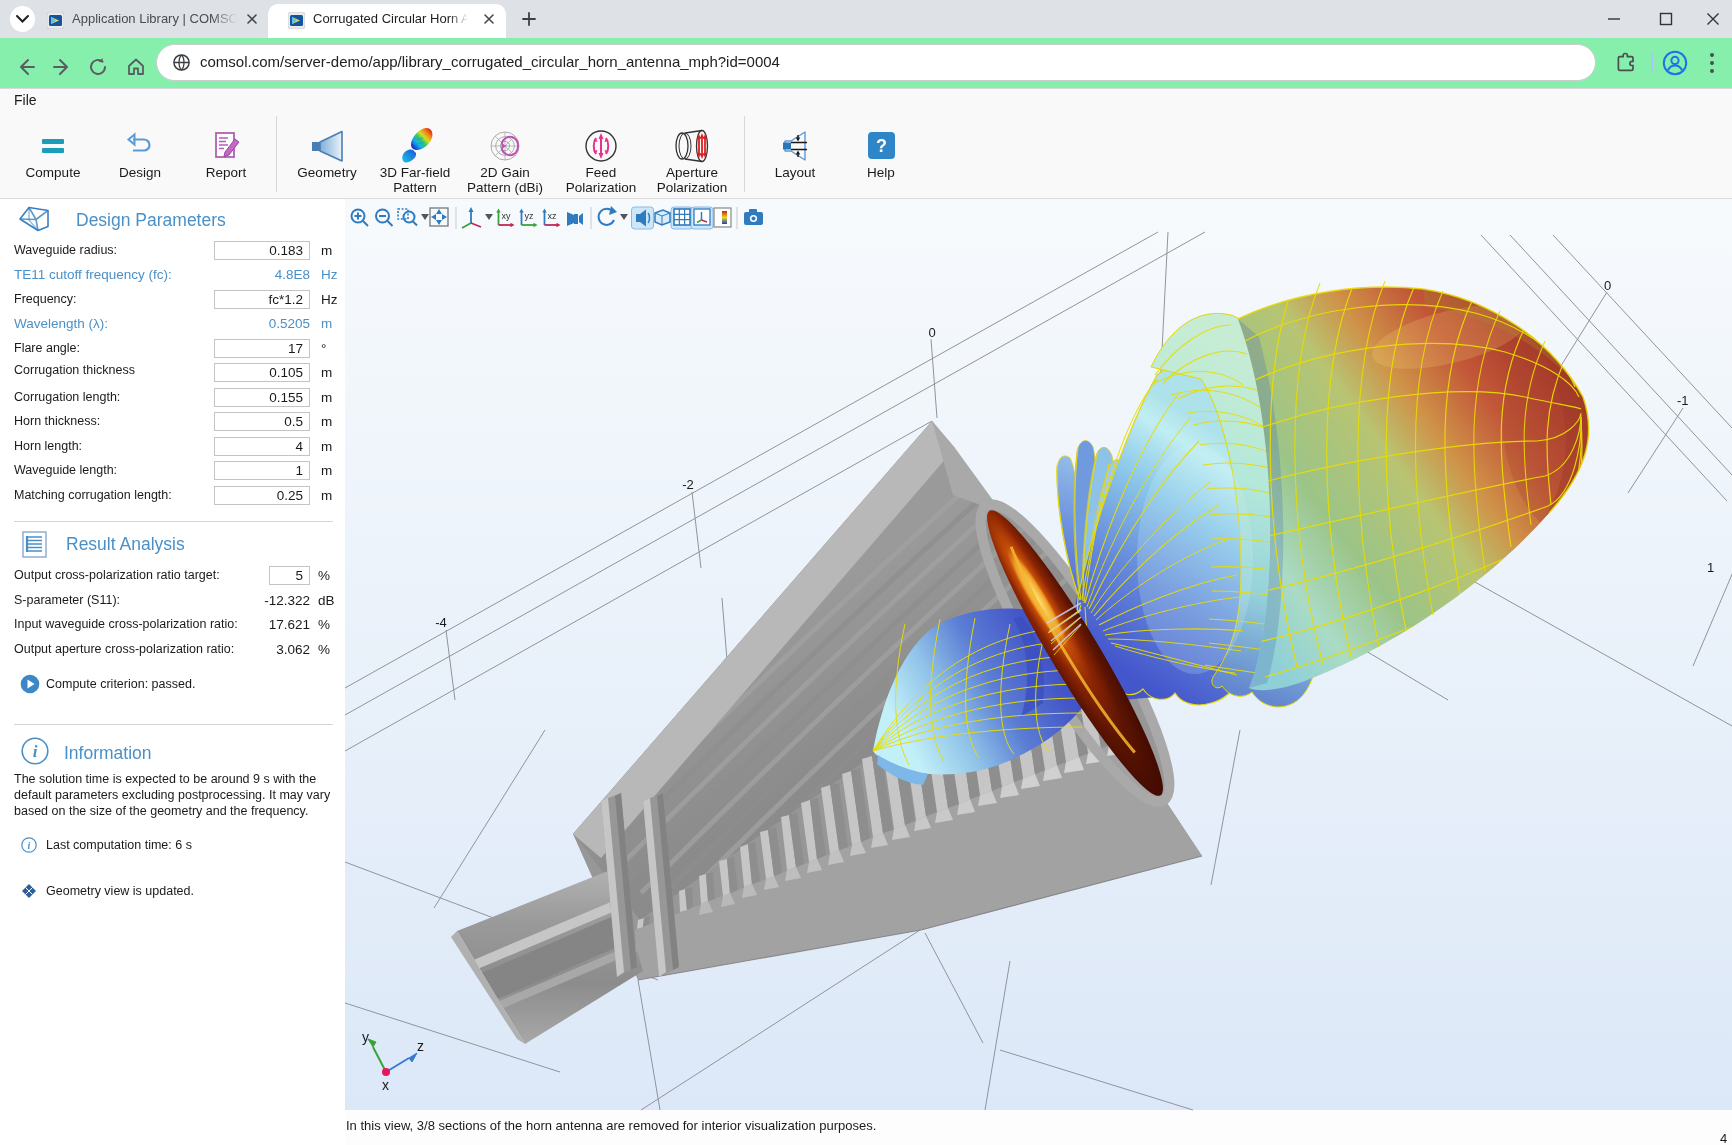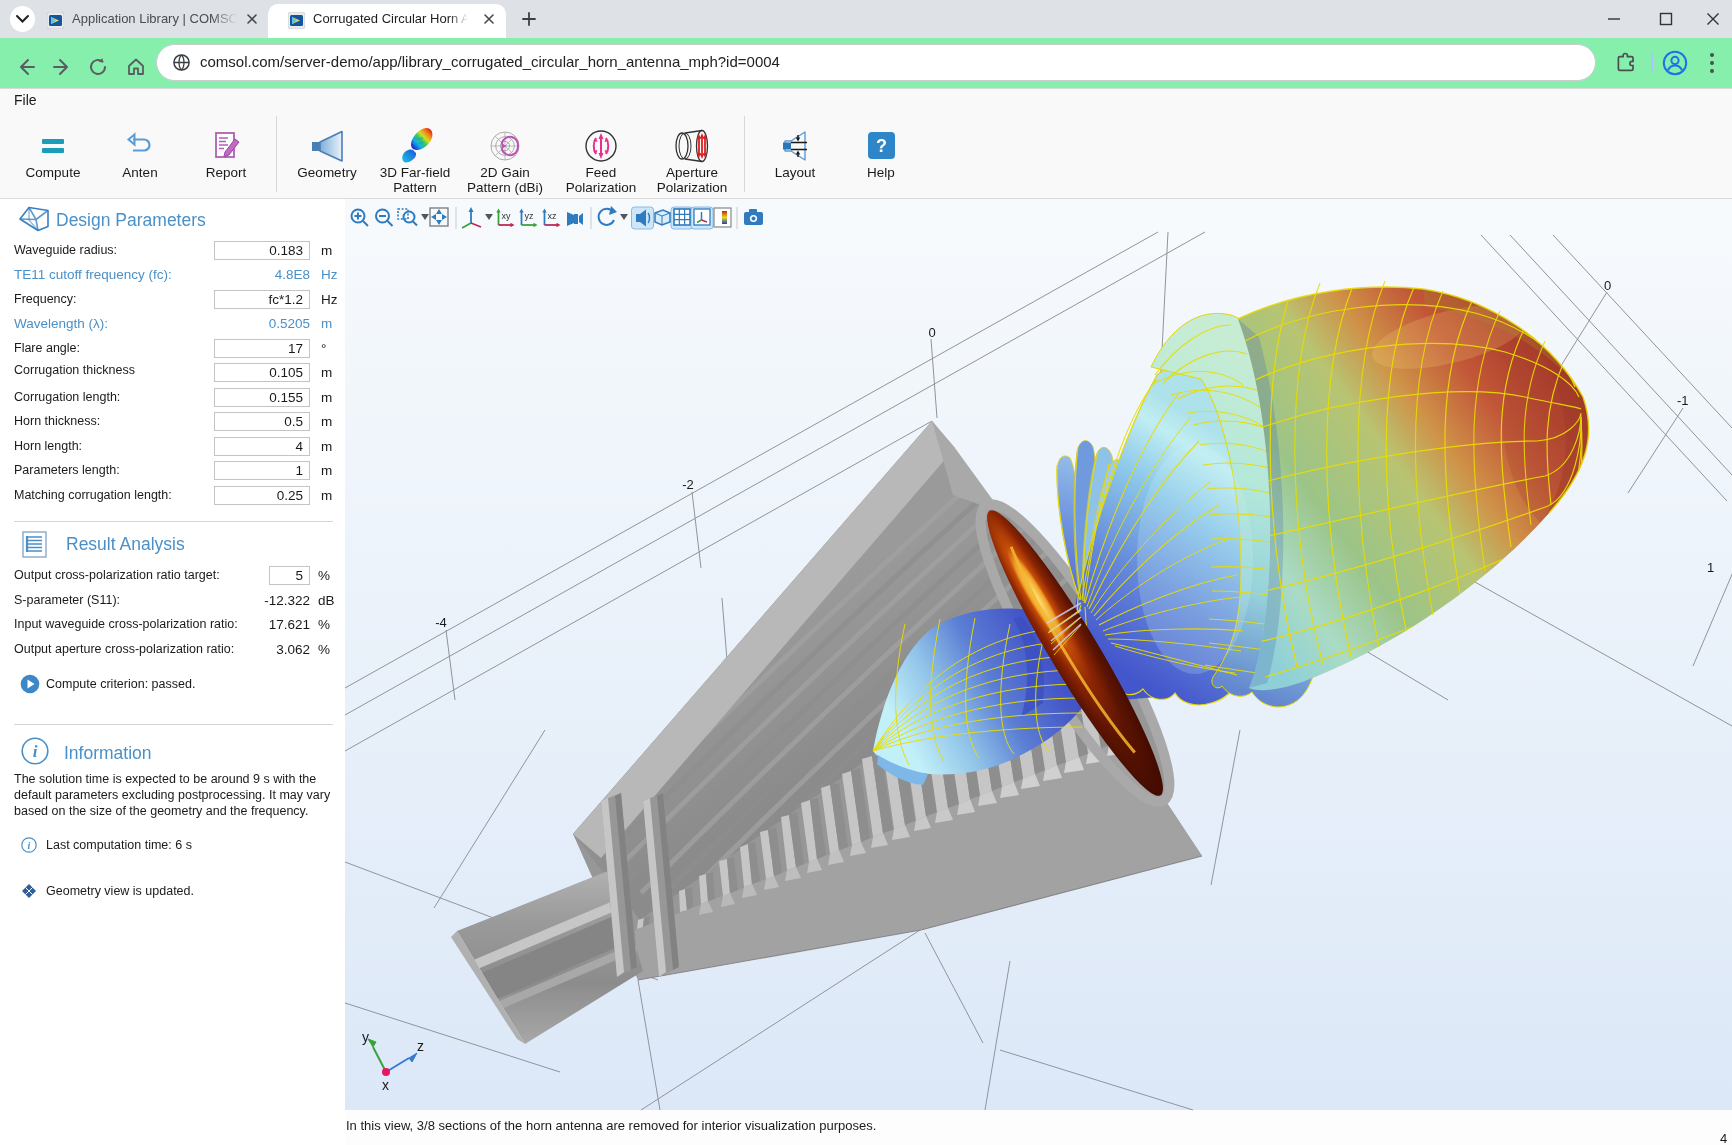--- a/index.html
+++ b/index.html
@@ -117,21 +117,21 @@
   <svg class="abs" style="left:38px;top:20px" width="30" height="30" viewBox="0 0 30 30">
       <rect x="4" y="8" width="22" height="5" rx="1" fill="#199db8"></rect>
       <rect x="4" y="17" width="22" height="5" rx="1" fill="#199db8"></rect>
     </svg>
   <div class="toolbtn" style="left:13px;top:54px;width:80px;">Compute</div>
 
   <svg class="abs" style="left:125px;top:20px" width="30" height="30" viewBox="0 0 30 30">
       <path d="M8 8.5 L19 8.5 A5.5 5.5 0 0 1 19 19.5 L8 19.5" stroke="#5b9bd5" stroke-width="2.2" fill="none"></path>
       <path d="M9.5 3.5 L3.5 8.5 L9.5 13.5 Z" fill="none" stroke="#5b9bd5" stroke-width="2"></path>
     </svg>
-  <div class="toolbtn" style="left:100px;top:54px;width:80px;">Anten</div>
+  <div class="toolbtn" style="left:100px;top:54px;width:80px;">Design</div>
 
   <svg class="abs" style="left:211px;top:19px" width="32" height="32" viewBox="0 0 32 32">
       <rect x="5" y="3" width="18" height="24" fill="#fff" stroke="#b05fb4" stroke-width="1.8"></rect>
       <path d="M8 8 h9 M8 11.5 h7 M8 15 h9 M8 18.5 h5" stroke="#b05fb4" stroke-width="1.6"></path>
       <path d="M14 22 L24 9 L28 12 L18 25 L13 26.5 Z" fill="#c169c4" stroke="#9a4a9e" stroke-width="1"></path>
     </svg>
   <div class="toolbtn" style="left:186px;top:54px;width:80px;">Report</div>
 
   <svg class="abs" style="left:311px;top:18px;" width="34" height="34" viewBox="0 0 34 34">
       <defs>
@@ -214,21 +214,21 @@
 
 <div id="leftpanel">
 
   <svg class="abs" style="left:19px;top:7px" width="30" height="26" viewBox="0 0 30 26">
       <g stroke="#3a7fc1" fill="none" stroke-width="1.6" stroke-linejoin="round">
         <path d="M1 13 L10 1.5 L29 4.5 L29 20.5 L19 24.5 L1 13 Z"></path>
         <path d="M1 13 L17 13.5 L29 4.5 M17 13.5 L19 24.5 M10 1.5 L17 13.5" opacity="0.8"></path>
         <path d="M10 1.5 L10 14 L19 24.5" opacity="0.5"></path>
       </g>
     </svg>
-  <div class="sechead" style="left:56px;top:11px;text-align:right;">Design Parameters</div>
+  <div class="sechead" style="left:76px;top:11px;text-align:right;">Design Parameters</div>
   <div class="lbl" style="left:14px;top:44px;">Waveguide radius:</div>
     <input class="inpbox" style="left: 214px; top: 42px;" value="0.183">
     <div class="unit" style="left:321px;top:44px;">m</div>
   <div class="lblblue" style="left:14px;top:68px;">TE11 cutoff frequency (fc):</div>
     <div class="valrblue" style="left:214px;top:68px;">4.8E8</div>
     <div class="unitblue" style="left:321px;top:68px;">Hz</div>
   <div class="lbl" style="left:14px;top:93px;">Frequency:</div>
     <input class="inpbox" style="left: 214px; top: 91px;" value="fc*1.2">
     <div class="unit" style="left:321px;top:93px;">Hz</div>
   <div class="lblblue" style="left:14px;top:117px;">Wavelength (λ):</div>
@@ -242,21 +242,21 @@
     <div class="unit" style="left:321px;top:166px;">m</div>
   <div class="lbl" style="left:14px;top:191px;">Corrugation length:</div>
     <input class="inpbox" style="left: 214px; top: 189px;" value="0.155">
     <div class="unit" style="left:321px;top:191px;">m</div>
   <div class="lbl" style="left:14px;top:215px;">Horn thickness:</div>
     <input class="inpbox" style="left: 214px; top: 213px;" value="0.5">
     <div class="unit" style="left:321px;top:215px;">m</div>
   <div class="lbl" style="left:14px;top:240px;">Horn length:</div>
     <input class="inpbox" style="left: 214px; top: 238px;" value="4">
     <div class="unit" style="left:321px;top:240px;">m</div>
-  <div class="lbl" style="left:14px;top:264px;">Parameters length:</div>
+  <div class="lbl" style="left:14px;top:264px;">Waveguide length:</div>
     <input class="inpbox" style="left: 214px; top: 262px;" value="1">
     <div class="unit" style="left:321px;top:264px;">m</div>
   <div class="lbl" style="left:14px;top:289px;">Matching corrugation length:</div>
     <input class="inpbox" style="left: 214px; top: 287px;" value="0.25">
     <div class="unit" style="left:321px;top:289px;">m</div>
   <div class="divider" style="top:322px;"></div>
 
   <svg class="abs" style="left:22px;top:332px" width="25" height="27" viewBox="0 0 25 27">
       <rect x="1" y="1" width="23" height="25" fill="#fff" stroke="#8aa8c8" stroke-width="1.4"></rect>
       <path d="M5 6 h15 M5 9.5 h15 M5 13 h15 M5 16.5 h15 M5 20 h15" stroke="#4a90c8" stroke-width="1.4"></path>

